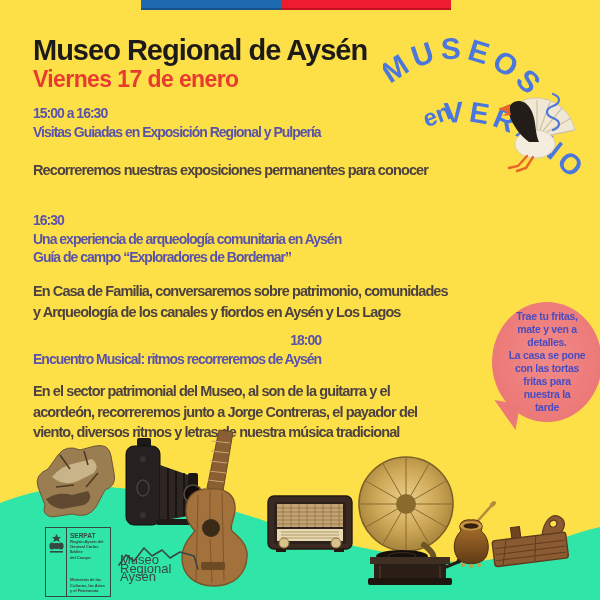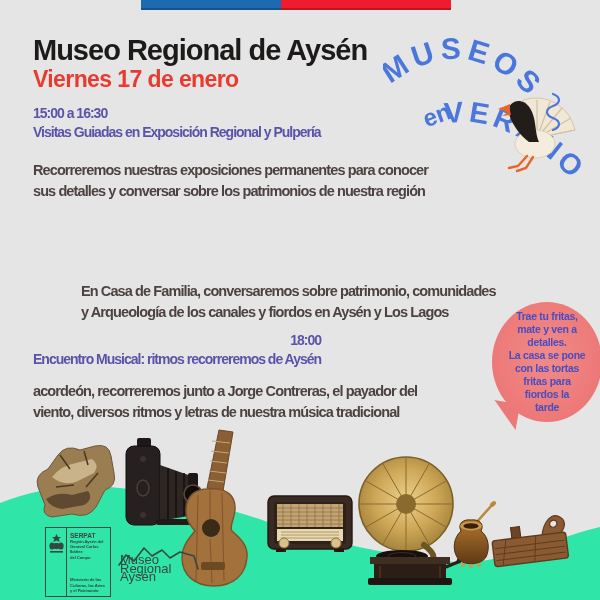--- a/index.html
+++ b/index.html
@@ -1,33 +1,33 @@
 <!DOCTYPE html>
 <html><head>
 <meta charset="utf-8">
 <style>
   html,body{margin:0;padding:0;}
   .poster{
     position:relative;width:600px;height:600px;overflow:hidden;
-    background:#e5e5e5;
+    background:#fde047;
     font-family:"Liberation Sans","DejaVu Sans",sans-serif;
   }
   
   .flag{position:absolute;top:0;left:141px;height:10px;display:flex;}
   .flag .blue{width:140px;height:10px;background:#1e6ab1;border-bottom:2px solid #15538c;box-sizing:border-box;}
   .flag .red{width:170px;height:10px;background:#ed1c2e;border-bottom:2px solid #c0131f;box-sizing:border-box;}
   
   .title{position:absolute;left:33px;top:34px;font-size:29px;font-weight:800;color:#1d1b1a;letter-spacing:-1px;white-space:nowrap;}
   .date{position:absolute;left:33px;top:66px;font-size:23px;font-weight:800;color:#e93a30;letter-spacing:-0.6px;white-space:nowrap;}
   
   .sec{position:absolute;left:33px;white-space:nowrap;}
   .sec .h{font-size:14px;line-height:18.5px;font-weight:800;color:#5a53a9;letter-spacing:-1px;}
   .sec .b{font-size:14.5px;line-height:20.5px;font-weight:700;color:#4d4241;letter-spacing:-0.9px;}
   .s1h{top:104px;} .s1b{top:160px;}
-  .s2h{top:211px;} .s2b{top:281px;margin-left:48px;}
+  .s2h{top:211px;} .s2b{top:281px;}
   .s3h{top:331px;text-align:right;} .s3b{top:381px;}
   
   .badge{position:absolute;left:383px;top:32px;width:217px;height:158px;}
   .badge text{font-family:"Liberation Sans","DejaVu Sans",sans-serif;font-weight:800;fill:#4b77dd;}
   
   .bubble{
     position:absolute;left:492px;top:302px;width:110px;height:120px;border-radius:50%;
     background:radial-gradient(ellipse at 50% 45%, #f08b8a 0%, #ed7b79 60%, #e87371 100%);
   }
   .bubble::after{
@@ -103,46 +103,51 @@
     </g>
     <path d="M170,62 c8,3 8,9 0,12 c-8,3 -8,9 0,12 c8,3 8,9 0,12" fill="none" stroke="#4b77dd" stroke-width="2.2" stroke-linecap="round"></path>
   </svg>
 
   <div class="sec s1h">
     <div class="h">15:00 a 16:30</div>
     <div class="h">Visitas Guiadas en Exposición Regional y Pulpería</div>
   </div>
   <div class="sec s1b">
     <div class="b">Recorreremos nuestras exposiciones permanentes para conocer</div>
-    <div class="b">sus detalles y conversar sobre los patrimonios de nuestra región</div>
-  </div>
-
+  </div>
+
+  <div class="sec s2h">
+    <div class="h">16:30</div>
+    <div class="h">Una experiencia de arqueología comunitaria en Aysén</div>
+    <div class="h">Guía de campo “Exploradores de Bordemar”</div>
+  </div>
   <div class="sec s2b">
     <div class="b">En Casa de Familia, conversaremos sobre patrimonio, comunidades</div>
     <div class="b">y Arqueología de los canales y fiordos en Aysén y Los Lagos</div>
   </div>
 
   <div class="sec s3h">
     <div class="h">18:00</div>
     <div class="h">Encuentro Musical: ritmos recorreremos de Aysén</div>
   </div>
   <div class="sec s3b">
+    <div class="b">En el sector patrimonial del Museo, al son de la guitarra y el</div>
     <div class="b">acordeón, recorreremos junto a Jorge Contreras, el payador del</div>
     <div class="b">viento, diversos ritmos y letras de nuestra música tradicional</div>
   </div>
 
   <div class="bubble">
     <div class="txt">
       <div>Trae tu fritas,</div>
       <div>mate y ven a</div>
       <div>detalles.</div>
       <div>La casa se pone</div>
       <div>con las tortas</div>
       <div>fritas para</div>
-      <div>fiordos la</div>
+      <div>nuestra la</div>
       <div>tarde</div>
     </div>
   </div>
 
   <svg class="band" viewBox="0 0 600 175">
     <defs>
       <radialGradient id="horn" cx="50%" cy="45%" r="60%">
         <stop offset="0%" stop-color="#ecd089"></stop>
         <stop offset="55%" stop-color="#cda757"></stop>
         <stop offset="100%" stop-color="#9d7c36"></stop>

